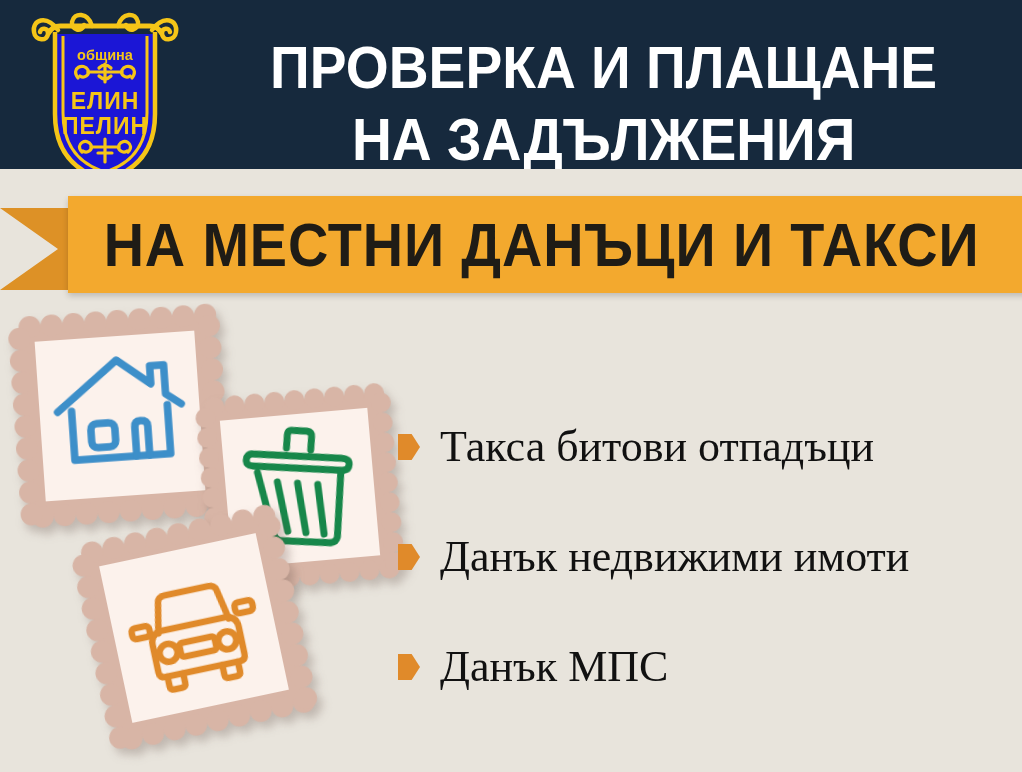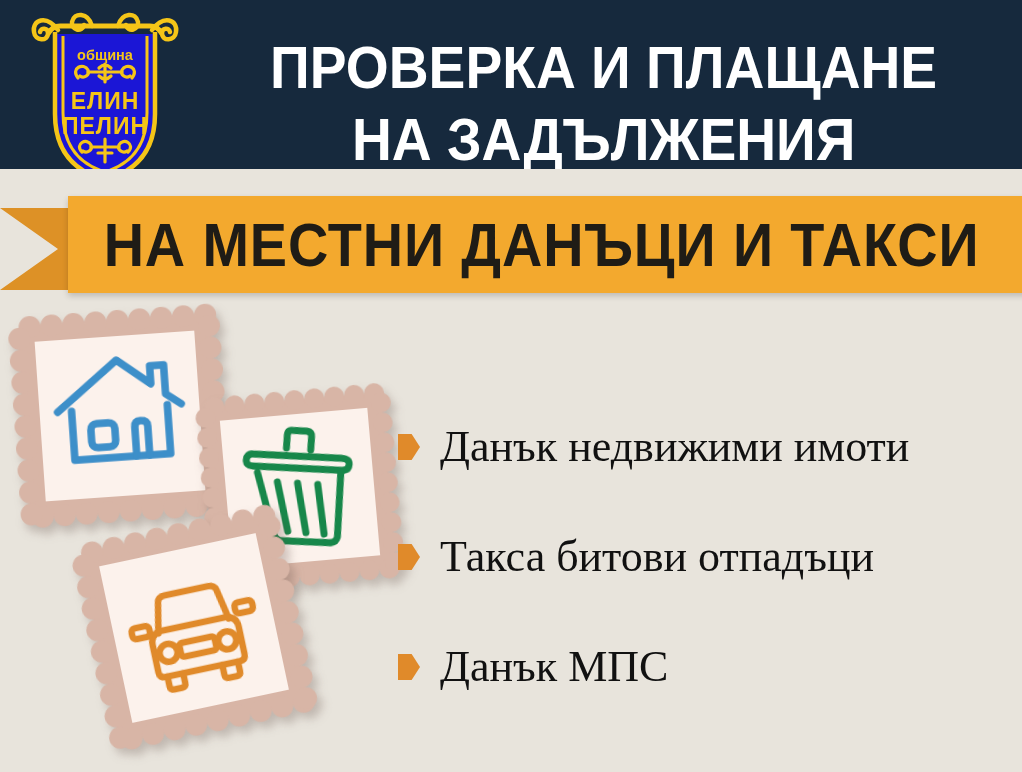--- a/index.html
+++ b/index.html
@@ -334,26 +334,26 @@
           <rect x="150" y="90" width="18" height="11" rx="4"></rect>
         </g>
       </svg>
     </div>
   </div>
 
   <div class="list">
 
     <div class="list-item">
       <span class="bullet"></span>
-      <span class="list-label">Данък недвижими имоти</span>
+      <span class="list-label">Такса битови отпадъци</span>
     </div>
 
     <div class="list-item">
       <span class="bullet"></span>
-      <span class="list-label">Такса битови отпадъци</span>
+      <span class="list-label">Данък недвижими имоти</span>
     </div>
 
     <div class="list-item">
       <span class="bullet"></span>
       <span class="list-label">Данък МПС</span>
     </div>
   </div>
 
 </div>
 

